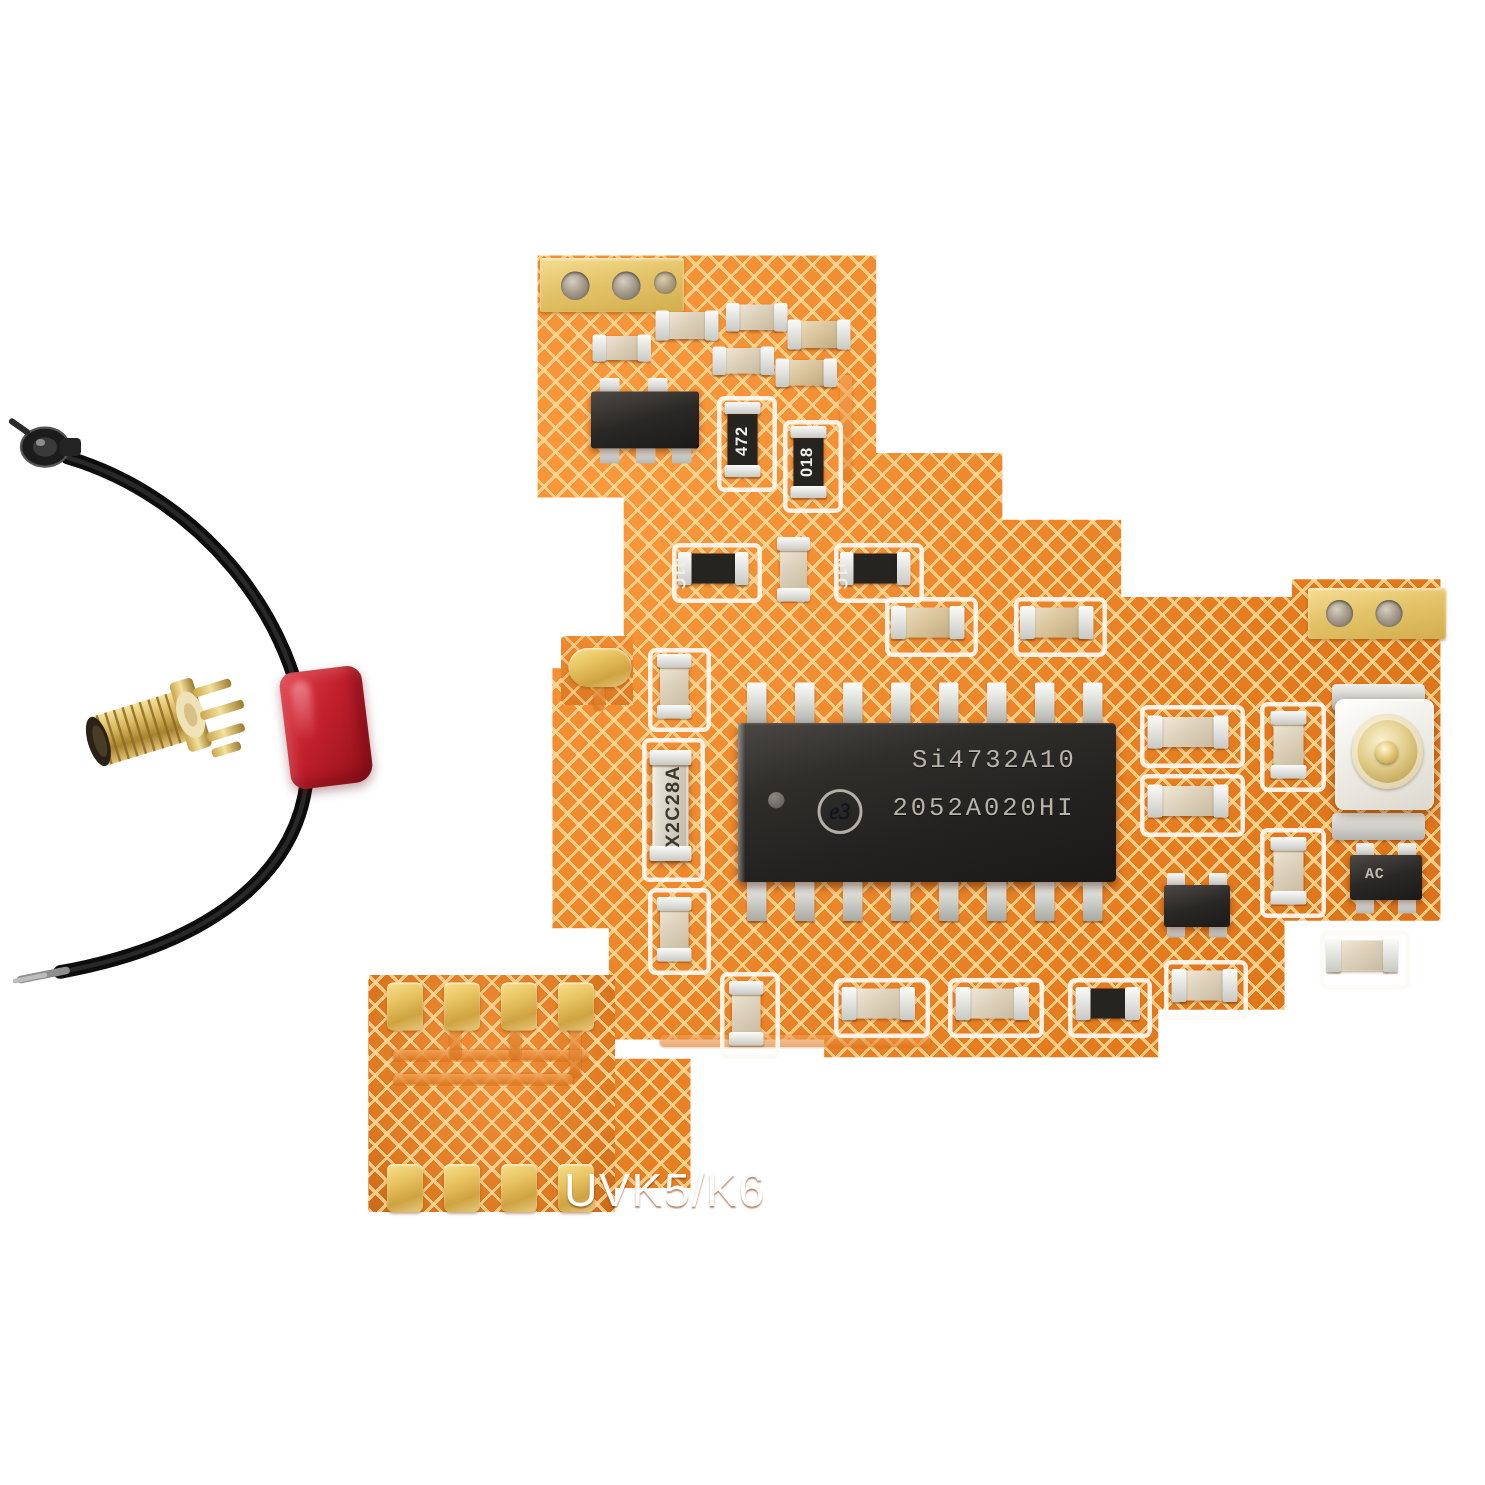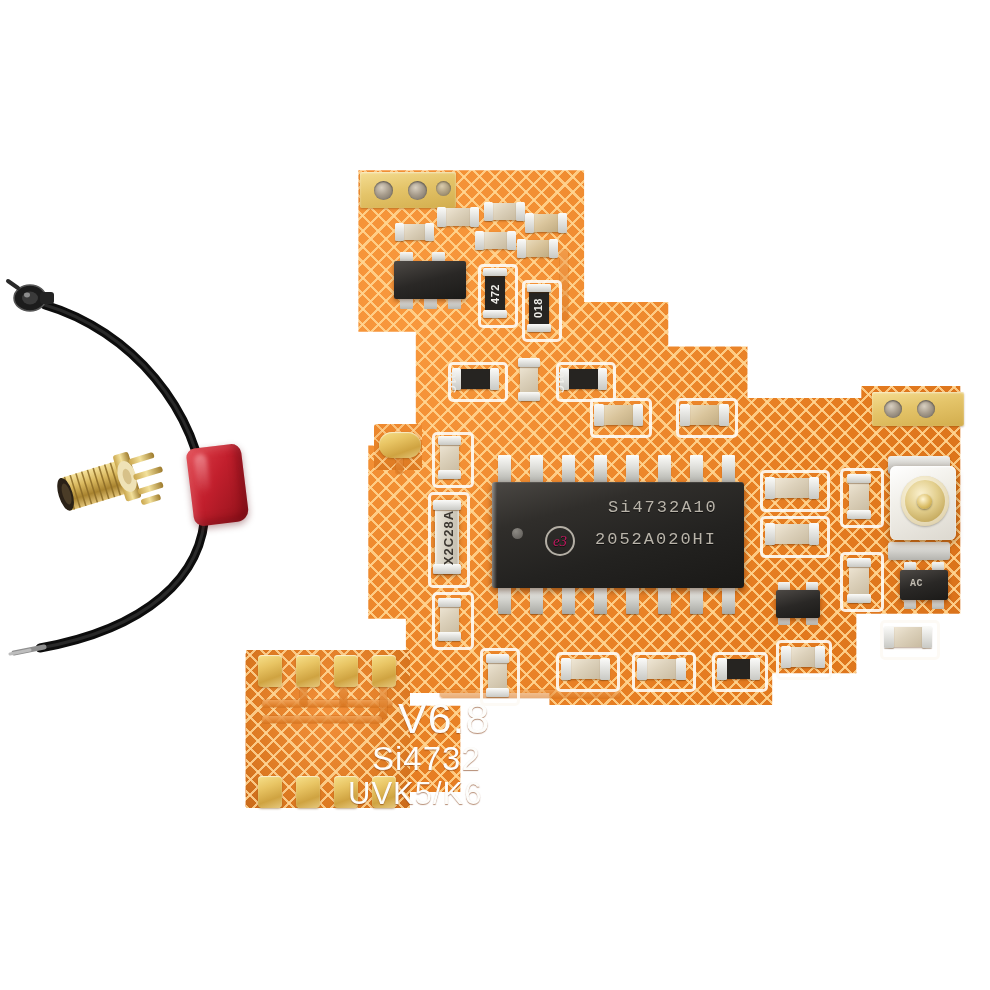--- a/index.html
+++ b/index.html
@@ -147,21 +147,21 @@
     border-radius:1px;
     box-shadow:0 1px 1px rgba(70,35,0,.45);
   }
   #ic-text1,#ic-text2{
     position:absolute;color:#b9b4aa;font-family:"Liberation Mono", monospace;
     letter-spacing:2.0px;white-space:nowrap;user-select:none;
     text-shadow:0 1px 0 rgba(0,0,0,.6);
   }
   #ic-e3{
     position:absolute;width:26px;height:26px;border-radius:50%;
-    border:2px solid #b4afa5;color:#be185d;
+    border:2px solid #b4afa5;color:#0f172a;
     font-family:"Liberation Serif", serif;font-size:15px;font-style:italic;
     display:flex;align-items:center;justify-content:center;
     text-shadow:0 1px 0 rgba(0,0,0,.6);
   }
   #ic-dot{
     position:absolute;width:11px;height:11px;border-radius:50%;
     background:radial-gradient(circle at 35% 30%, #8d8a84, #5b5854);
   }
 
   
@@ -277,23 +277,21 @@
 
   <div class="gold-pad" style="left:258px;top:776px;width:24px;height:32px;"></div>
   <div class="via" style="left:265px;top:787px;width:9px;height:9px;"></div>
   <div class="gold-pad" style="left:296px;top:776px;width:24px;height:32px;"></div>
   <div class="via" style="left:303px;top:787px;width:9px;height:9px;"></div>
   <div class="gold-pad" style="left:334px;top:776px;width:24px;height:32px;"></div>
   <div class="via" style="left:341px;top:787px;width:9px;height:9px;"></div>
   <div class="gold-pad" style="left:372px;top:776px;width:24px;height:32px;"></div>
   <div class="via" style="left:379px;top:787px;width:9px;height:9px;"></div>
 
-  <div class="silk abs" id="silk-version" style="left:398px;top:694px;font-size:43px;">V6.8</div>
-  <div class="silk abs" id="silk-chip" style="left:372px;top:740px;font-size:33px;">Si4732</div>
-  <div class="silk abs" id="silk-compat" style="left:348px;top:776px;font-size:31px;">UVK5/K6</div>
+  <div class="silk abs" id="silk-compat" style="left:376px;top:776px;font-size:31px;">UVK5/K6</div>
 
   <div class="ic-pin" style="left:498px;top:455px;width:13px;height:30px;"></div>
   <div class="ic-pin" style="left:530px;top:455px;width:13px;height:30px;"></div>
   <div class="ic-pin" style="left:562px;top:455px;width:13px;height:30px;"></div>
   <div class="ic-pin" style="left:594px;top:455px;width:13px;height:30px;"></div>
   <div class="ic-pin" style="left:626px;top:455px;width:13px;height:30px;"></div>
   <div class="ic-pin" style="left:658px;top:455px;width:13px;height:30px;"></div>
   <div class="ic-pin" style="left:690px;top:455px;width:13px;height:30px;"></div>
   <div class="ic-pin" style="left:722px;top:455px;width:13px;height:30px;"></div>
 

